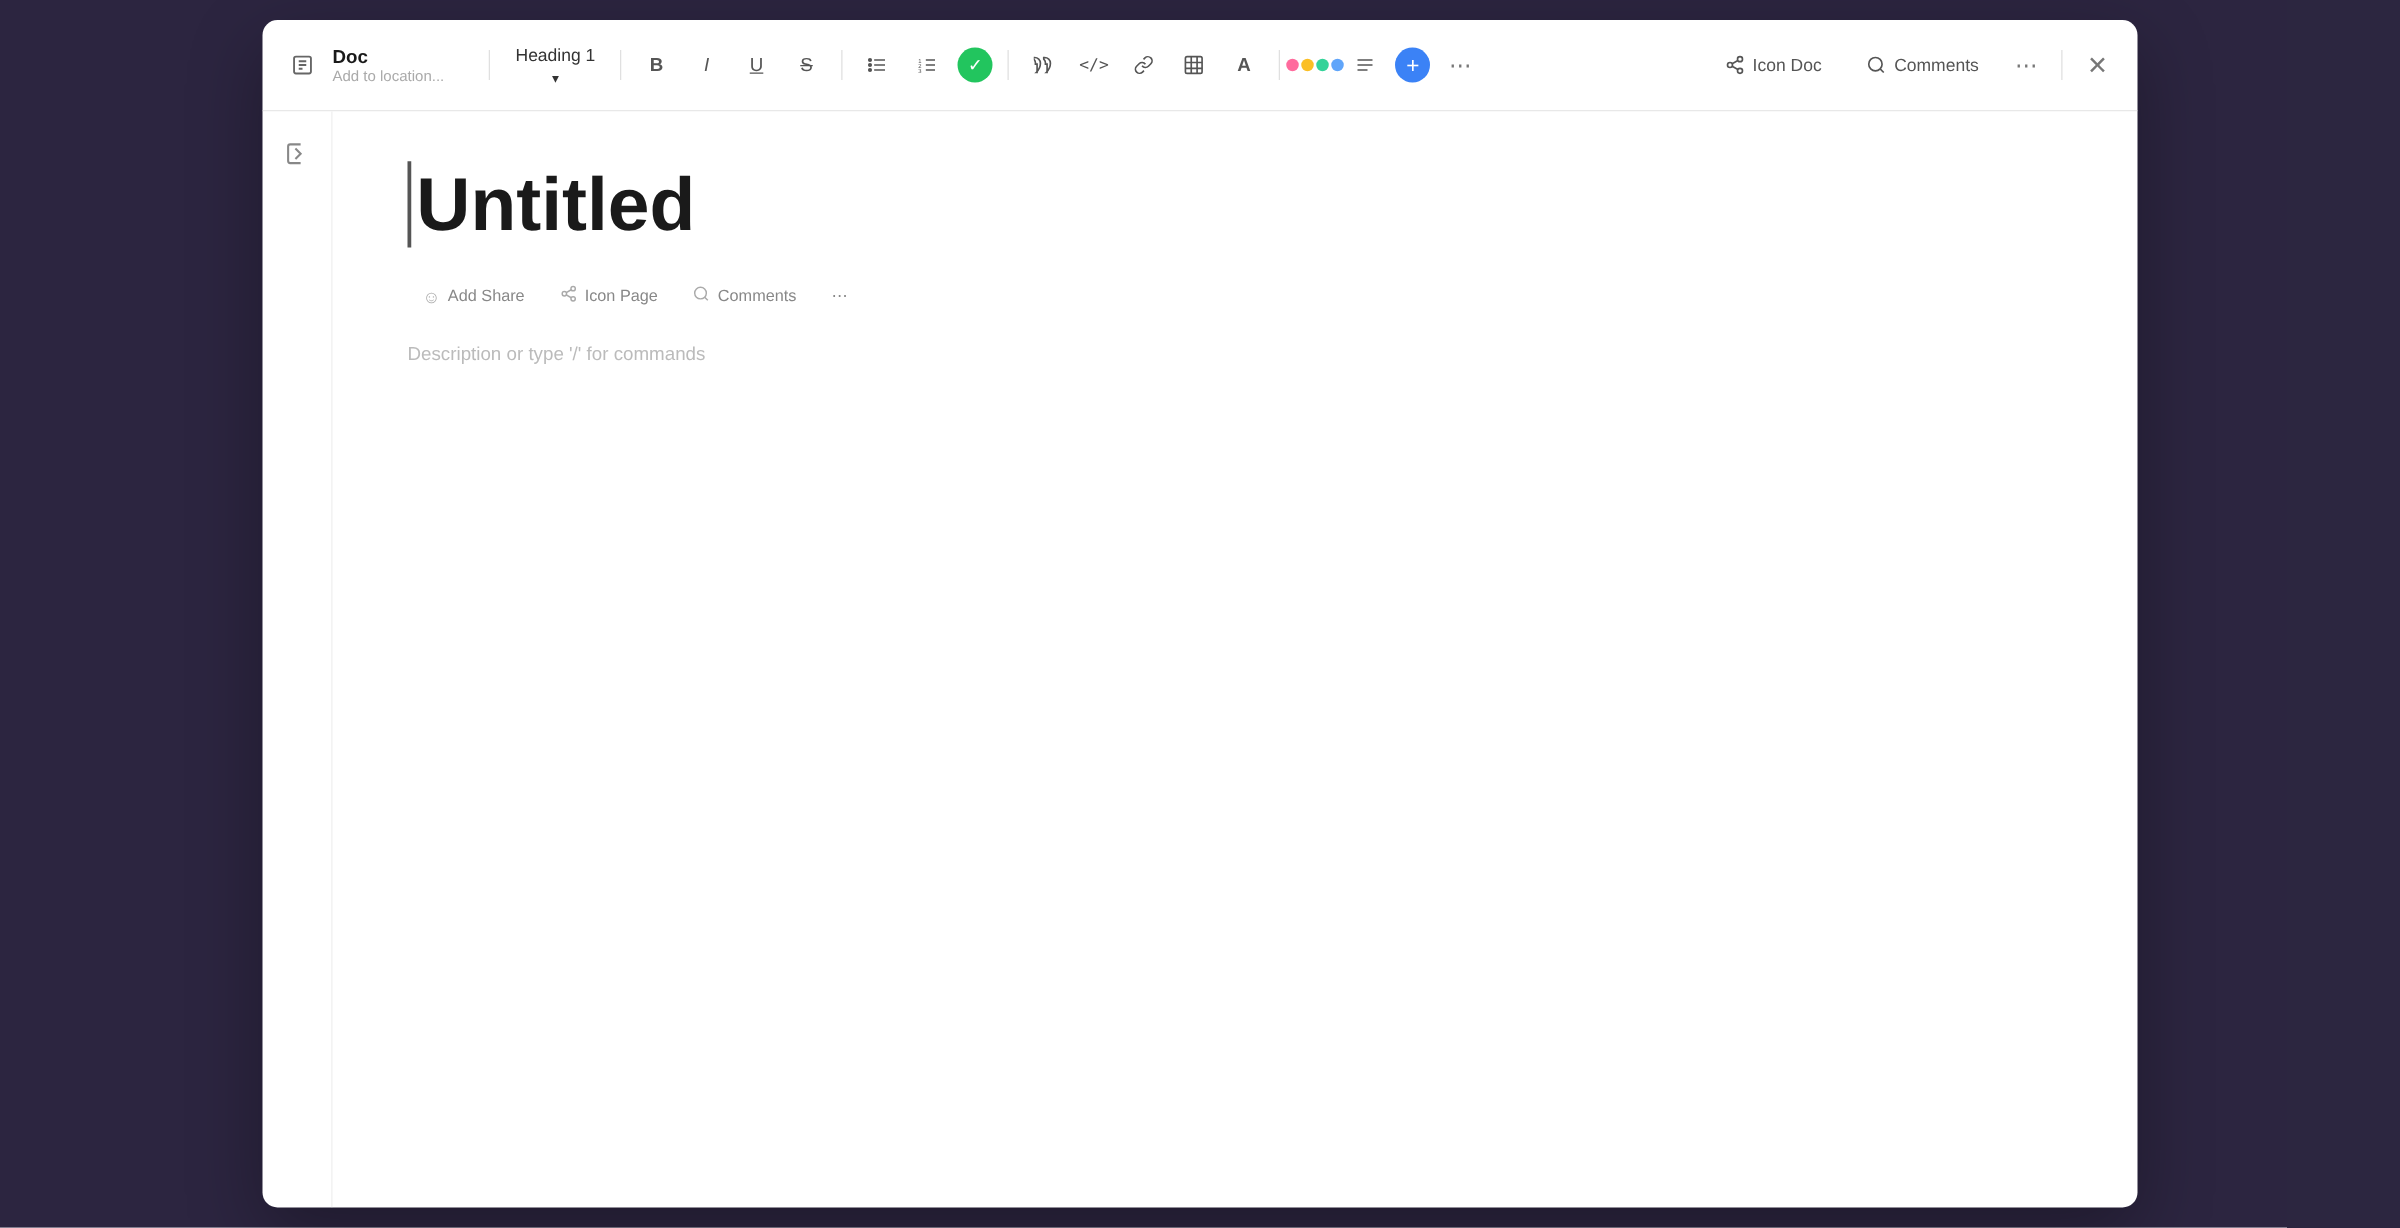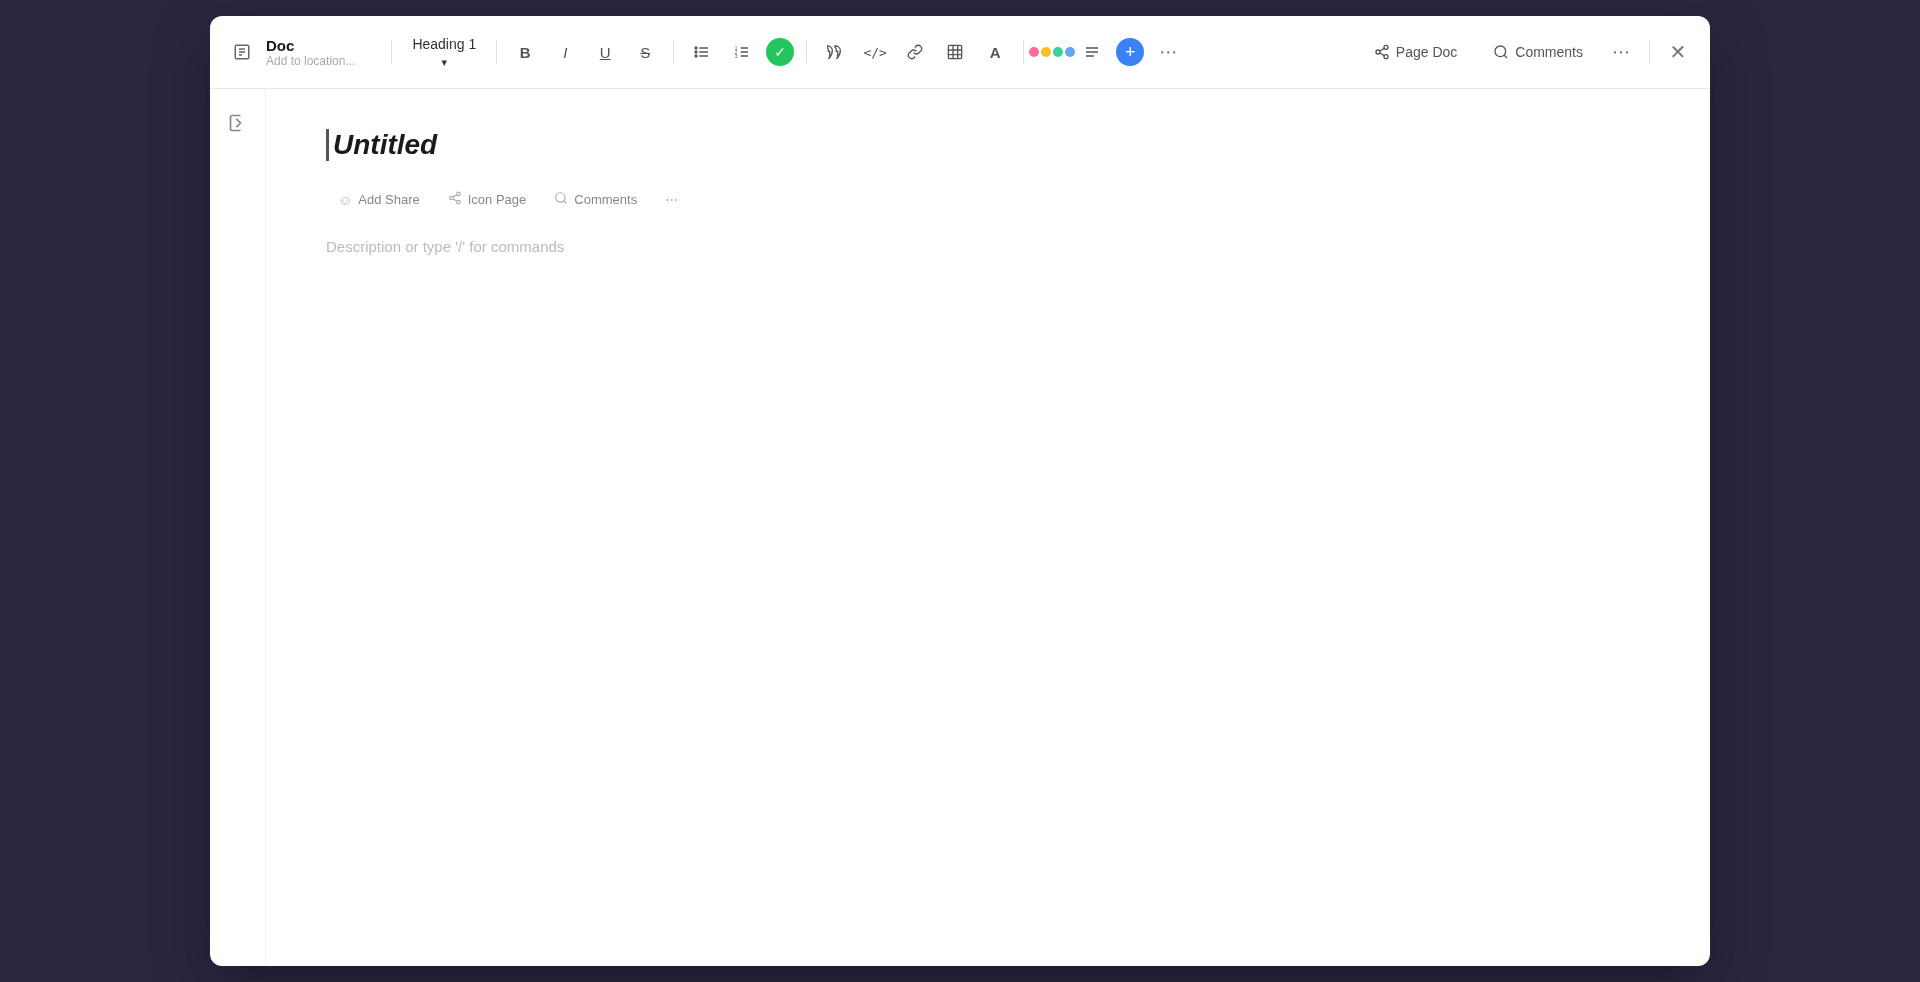--- a/index.html
+++ b/index.html
@@ -180,28 +180,27 @@
       border-radius: 6px;
       font-size: 18px;
       color: #888;
     }
     .editor-area {
       flex: 1;
       padding: 40px 60px;
       overflow-y: auto;
     }
     .doc-heading {
-      font-size: 28px;
+      font-size: 60px;
       font-weight: 700;
       color: #1a1a1a;
       margin-bottom: 24px;
       outline: none;
       border-left: 3px solid #555;
       padding-left: 4px;
-      font-style: italic;
     }
     .doc-actions-bar {
       display: flex;
       align-items: center;
       gap: 4px;
       margin-bottom: 24px;
     }
     .doc-action-btn {
       display: flex;
       align-items: center;
@@ -365,21 +364,21 @@
       <div class="toolbar-spacer"></div>
 
       <button class="share-doc-btn">
         <svg width="16" height="16" viewBox="0 0 24 24" fill="none" stroke="currentColor" stroke-width="2">
           <circle cx="18" cy="5" r="3"></circle>
           <circle cx="6" cy="12" r="3"></circle>
           <circle cx="18" cy="19" r="3"></circle>
           <line x1="8.59" y1="13.51" x2="15.42" y2="17.49"></line>
           <line x1="15.41" y1="6.51" x2="8.59" y2="10.49"></line>
         </svg>
-        <span>Page Doc</span>
+        <span>Icon Doc</span>
       </button>
 
       <button class="comments-btn">
         <svg width="16" height="16" viewBox="0 0 24 24" fill="none" stroke="currentColor" stroke-width="2">
           <circle cx="11" cy="11" r="8"></circle>
           <line x1="21" y1="21" x2="16.65" y2="16.65"></line>
         </svg>
         <span>Comments</span>
       </button>
 

